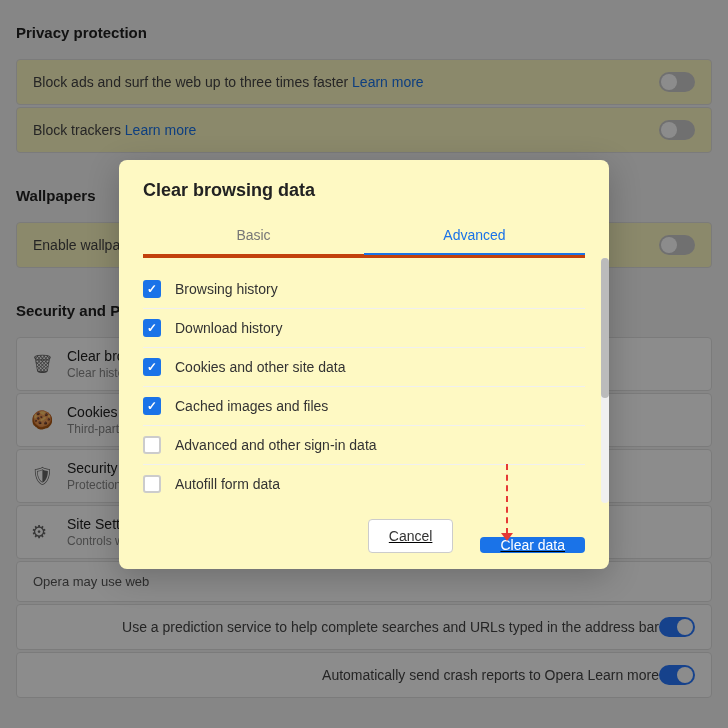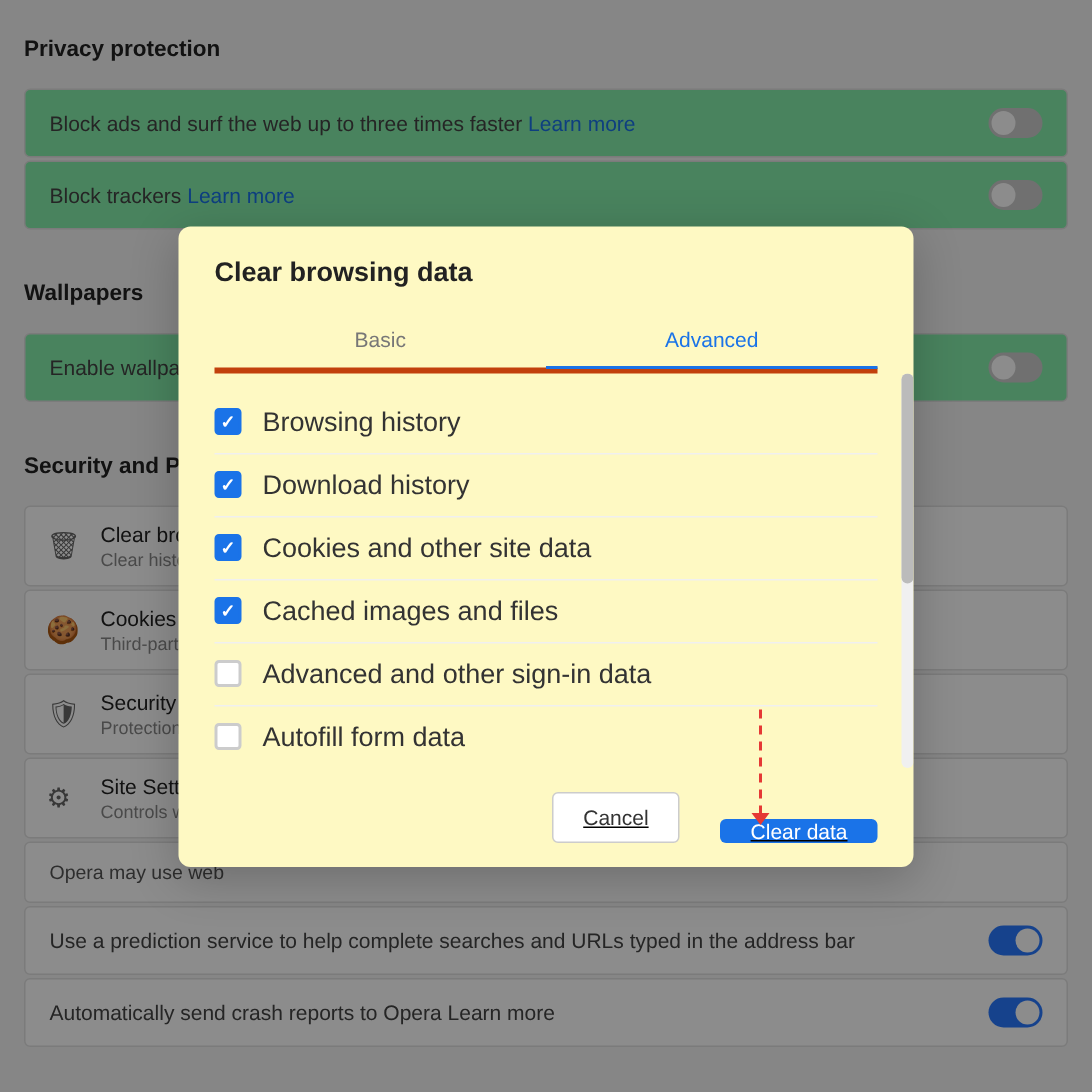--- a/index.html
+++ b/index.html
@@ -23,21 +23,21 @@
 
     .section-title {
       font-size: 15px;
       font-weight: 600;
       color: #222;
       margin-bottom: 10px;
       padding: 8px 0;
     }
 
     .setting-row {
-      background: #86efac;
+      background: #fef9c3;
       border: 1px solid #e0e0e0;
       border-radius: 4px;
       padding: 12px 16px;
       margin-bottom: 2px;
       display: flex;
       align-items: center;
       justify-content: space-between;
       color: #444;
     }
 
@@ -110,21 +110,21 @@
     }
 
     .bottom-toggle-row {
       background: #fff;
       border: 1px solid #e0e0e0;
       border-radius: 4px;
       padding: 12px 16px;
       margin-top: 2px;
       display: flex;
       align-items: center;
-      justify-content: space-between;
+      justify-content: flex-end;
       color: #444;
     }
 
     
     .overlay {
       position: absolute;
       top: 0; left: 0; right: 0; bottom: 0;
       background: rgba(0,0,0,0.45);
       display: flex;
       align-items: center;
@@ -178,21 +178,21 @@
       padding: 12px 24px 0 24px;
     }
 
     .checkbox-row {
       display: flex;
       align-items: center;
       gap: 14px;
       padding: 10px 0;
       border-bottom: 1px solid #f0f0f0;
       color: #333;
-      font-size: 18px;
+      font-size: 14px;
     }
 
     .checkbox-row:last-child {
       border-bottom: none;
     }
 
     .cb {
       width: 18px;
       height: 18px;
       border-radius: 3px;

